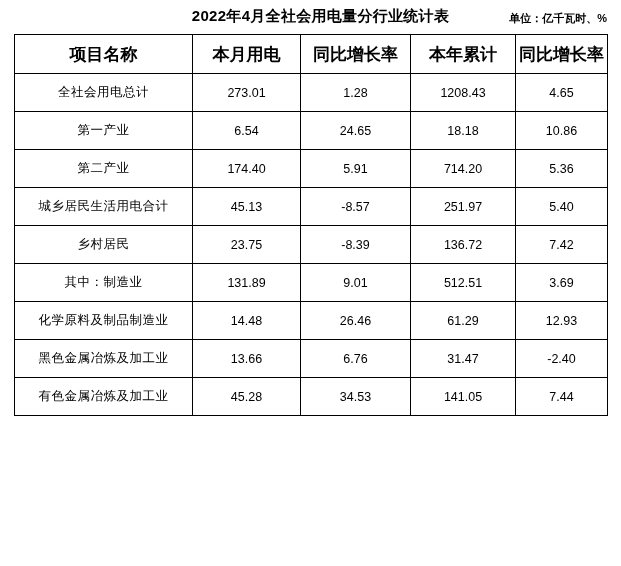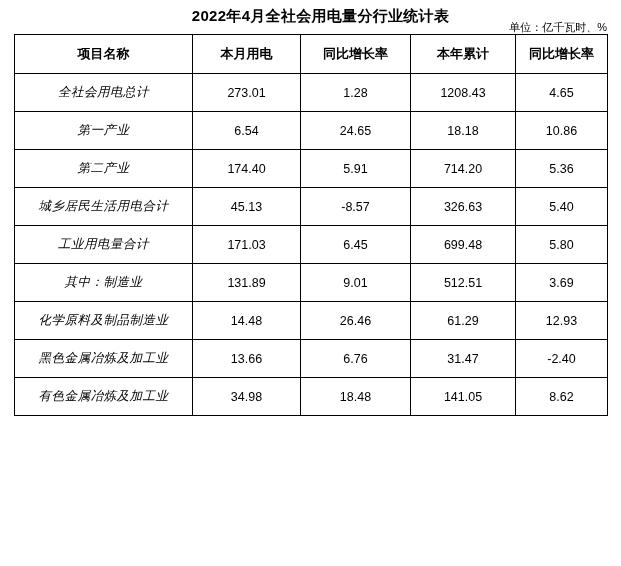--- a/index.html
+++ b/index.html
@@ -31,23 +31,23 @@
     top: 7px;
     text-align: center;
     font-size: 15px;
     font-weight: bold;
     letter-spacing: 0.3px;
     padding-left: 12px;
   }
   .unit {
     position: absolute;
     right: 14px;
-    top: 20px;
+    top: 11px;
     font-size: 11px;
-    font-weight: normal;
+    font-weight: bold;
     color: #000;
   }
   table {
     border-collapse: collapse;
     margin: 0 14px;
     width: 593px;
     table-layout: fixed;
   }
   col.c0 { width: 178px; }
   col.c1 { width: 108px; }
@@ -58,27 +58,26 @@
     border: 1px solid #000000;
     height: 37px;
     font-size: 12.5px;
     font-weight: normal;
     text-align: center;
     vertical-align: middle;
     padding: 0 2px;
   }
   thead th {
     font-weight: bold;
-    font-size: 13px;
+    font-size: 17px;
     height: 38px;
   }
   td.label {
     text-align: center;
     letter-spacing: 0.5px;
-    font-style: italic;
   }
 </style>
 </head>
 <body>
 
 <div class="page">
   <div class="header">
     <div class="title">2022年4月全社会用电量分行业统计表</div>
     <div class="unit">单位：亿千瓦时、%</div>
   </div>
@@ -119,29 +118,29 @@
           <td class="label">第二产业</td>
           <td>174.40</td>
           <td>5.91</td>
           <td>714.20</td>
           <td>5.36</td>
         </tr>
         <tr>
           <td class="label">城乡居民生活用电合计</td>
           <td>45.13</td>
           <td>-8.57</td>
-          <td>326.63</td>
+          <td>251.97</td>
           <td>5.40</td>
         </tr>
         <tr>
-          <td class="label">工业用电量合计</td>
-          <td>171.03</td>
-          <td>6.45</td>
-          <td>699.48</td>
-          <td>5.80</td>
+          <td class="label">乡村居民</td>
+          <td>23.75</td>
+          <td>-8.39</td>
+          <td>136.72</td>
+          <td>7.42</td>
         </tr>
         <tr>
           <td class="label">其中：制造业</td>
           <td>131.89</td>
           <td>9.01</td>
           <td>512.51</td>
           <td>3.69</td>
         </tr>
         <tr>
           <td class="label">化学原料及制品制造业</td>
@@ -152,20 +151,20 @@
         </tr>
         <tr>
           <td class="label">黑色金属冶炼及加工业</td>
           <td>13.66</td>
           <td>6.76</td>
           <td>31.47</td>
           <td>-2.40</td>
         </tr>
         <tr>
           <td class="label">有色金属冶炼及加工业</td>
-          <td>34.98</td>
-          <td>18.48</td>
+          <td>45.28</td>
+          <td>34.53</td>
           <td>141.05</td>
-          <td>8.62</td>
+          <td>7.44</td>
         </tr>
       </tbody>
   </table>
 </div>
 
 </body></html>

